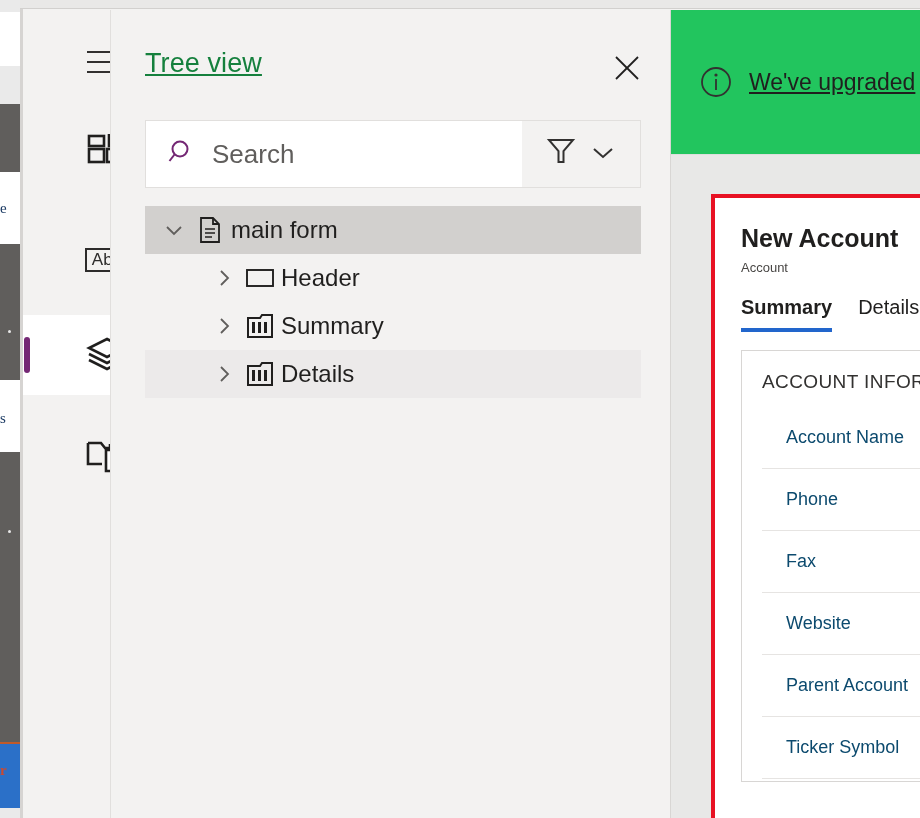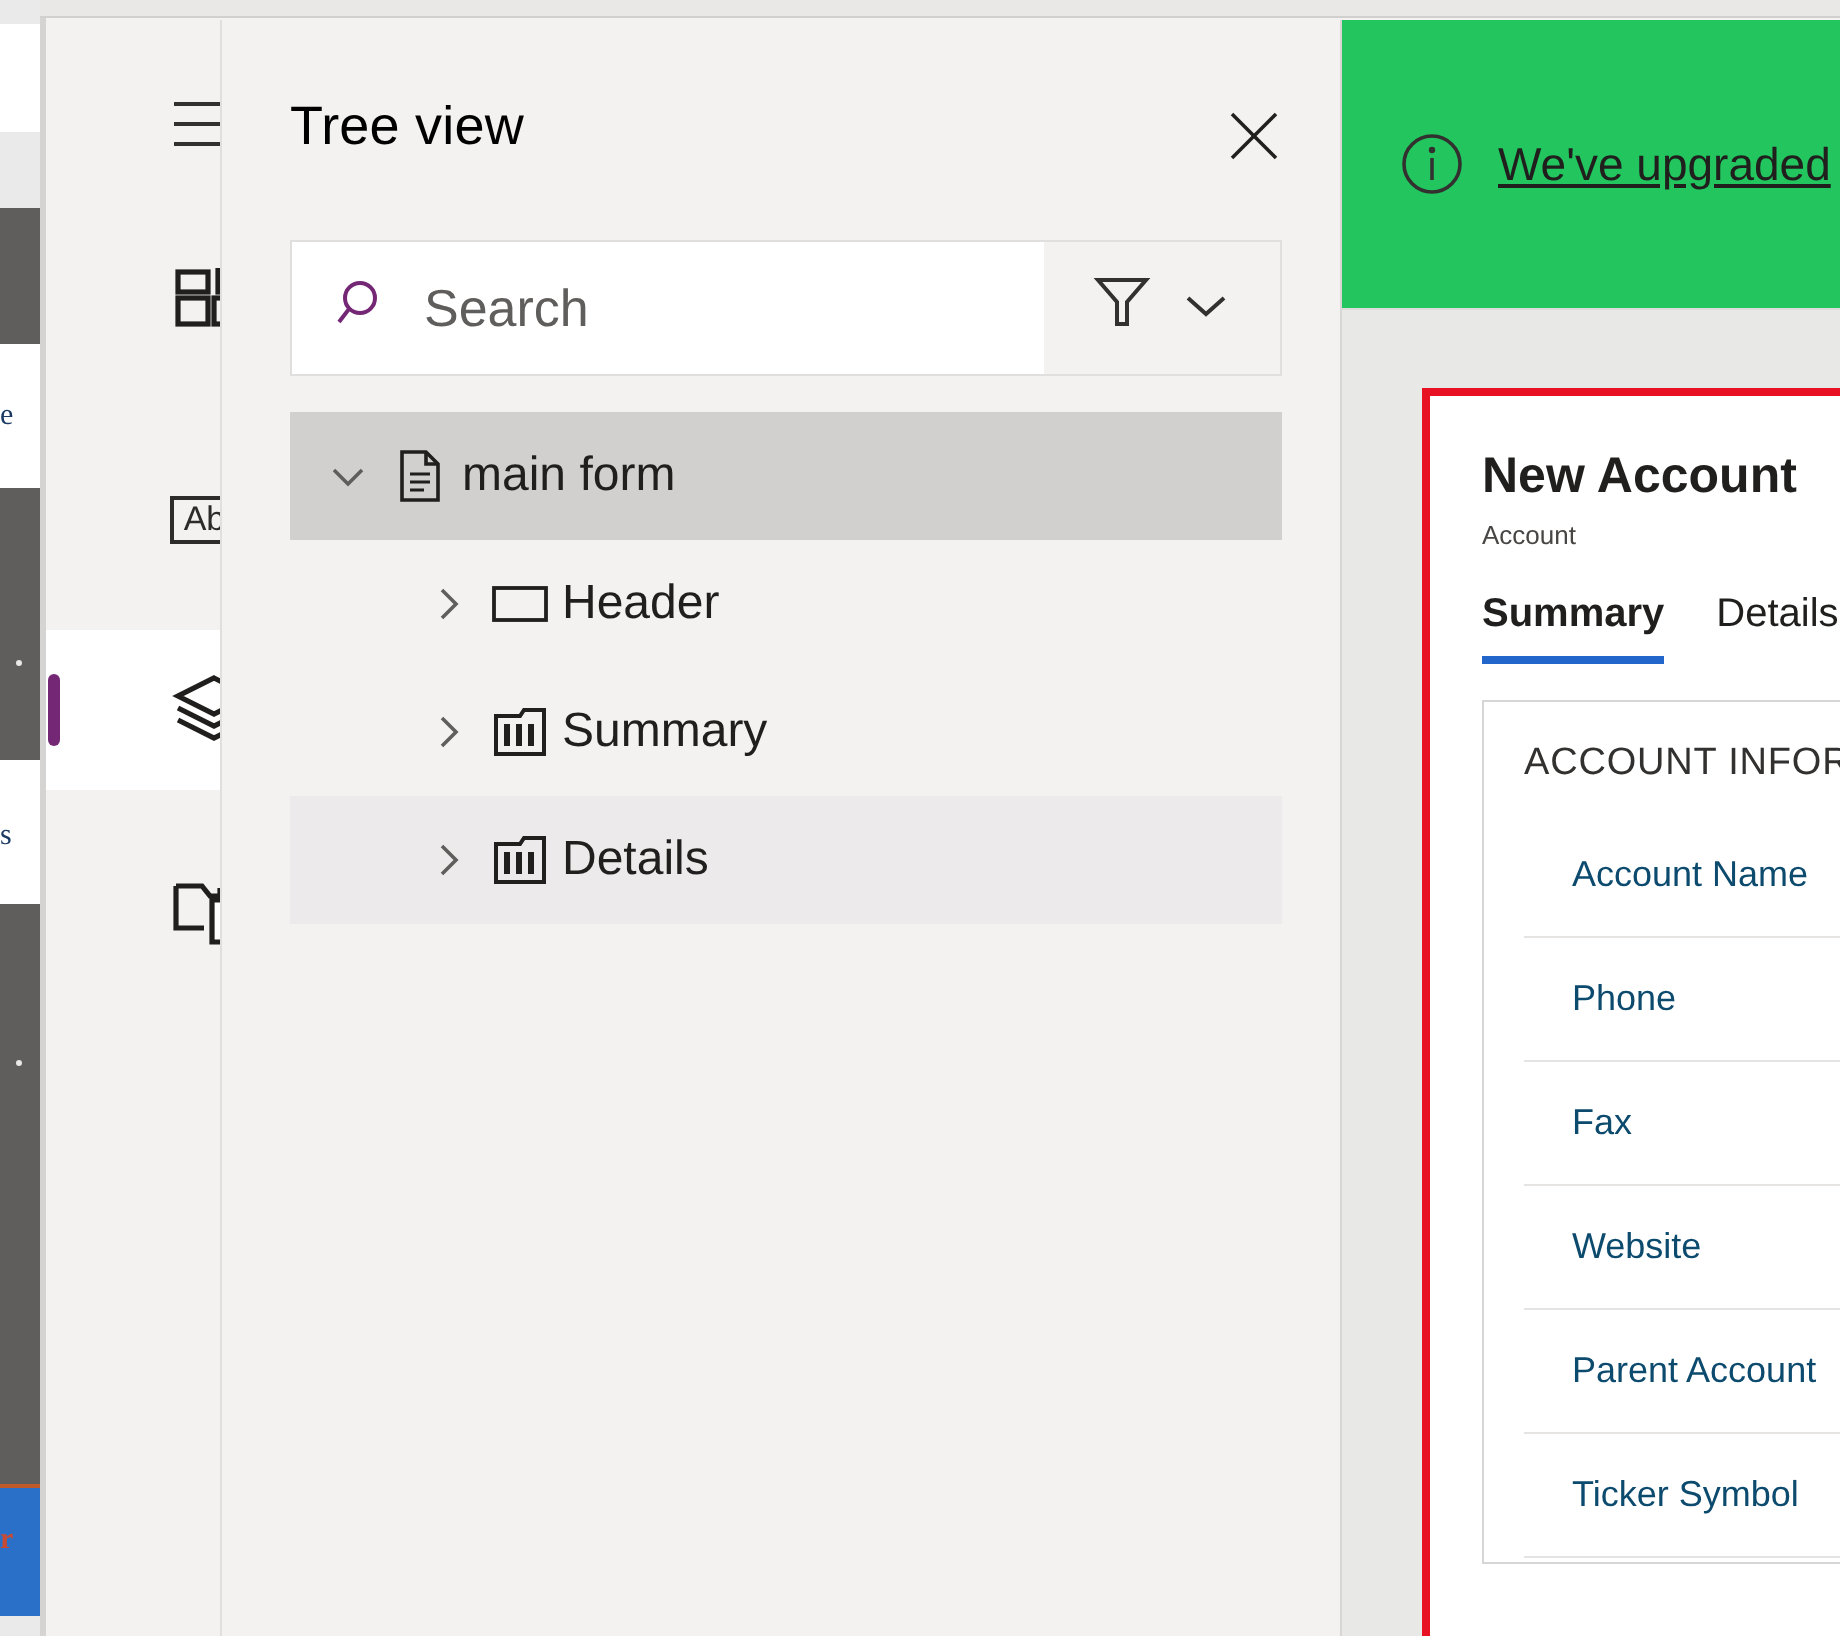--- a/index.html
+++ b/index.html
@@ -27,31 +27,31 @@
   .rail-btn{position:absolute;left:0;width:87px;height:80px;display:flex;align-items:center;justify-content:center;padding-left:40px;}
   .rail-btn.selected{background:#ffffff;}
   .rail-sel-bar{position:absolute;left:1px;top:22px;width:6px;height:36px;border-radius:3px;background:#742774;}
   .hamburger{width:40px;height:22px;display:flex;flex-direction:column;justify-content:space-between;}
   .hamburger i{display:block;height:2px;background:#323130;width:100%;}
   .rail-ico{display:block;}
 
   
   #tree-panel{position:absolute;left:110px;top:10px;width:560px;height:808px;background:#f3f2f1;
               border-left:1px solid #e1dfdd;box-sizing:border-box;}
-  #tree-title{position:absolute;left:34px;top:38px;font-size:27px;font-weight:400;color:#000000;letter-spacing:.1px;}
+  #tree-title{position:absolute;left:34px;top:38px;font-size:27px;font-weight:400;color:#15803d;letter-spacing:.1px;text-decoration:underline;}
   #tree-close{position:absolute;right:26px;top:41px;width:34px;height:34px;display:flex;align-items:center;justify-content:center;}
   #search-row{position:absolute;left:34px;top:110px;width:496px;height:68px;
               border:1px solid #e1dfdd;box-sizing:border-box;background:#f3f2f1;display:flex;}
   #search-box{width:376px;height:66px;background:#ffffff;display:flex;align-items:center;}
   #search-input{border:0;outline:0;background:transparent;font-size:26px;color:#3b3a39;
                 font-family:"Liberation Sans","DejaVu Sans",sans-serif;width:270px;padding:0;}
   #search-input::placeholder{color:#605e5c;opacity:1;}
   #filter-area{flex:1;display:flex;align-items:center;justify-content:center;gap:14px;}
   #tree-list{position:absolute;left:34px;top:196px;width:496px;}
-  .tree-row{position:relative;height:64px;display:flex;align-items:center;}
+  .tree-row{position:relative;height:48px;display:flex;align-items:center;}
   .tree-row.selected{background:#d2d0ce;}
   .tree-row.hover{background:#eceaea;}
   .tree-label{font-size:24px;color:#201f1e;font-weight:400;}
   .tw-chev{width:30px;display:flex;align-items:center;justify-content:center;}
   .tw-icon{width:42px;display:flex;align-items:center;justify-content:center;}
 
   
   #right-pane{position:absolute;left:670px;top:10px;width:250px;height:808px;background:#e8e8e7;
               border-left:1px solid #d8d6d4;box-sizing:border-box;}
   #notif-bar{position:absolute;left:0;top:0;width:250px;height:145px;background:#22c55e;

